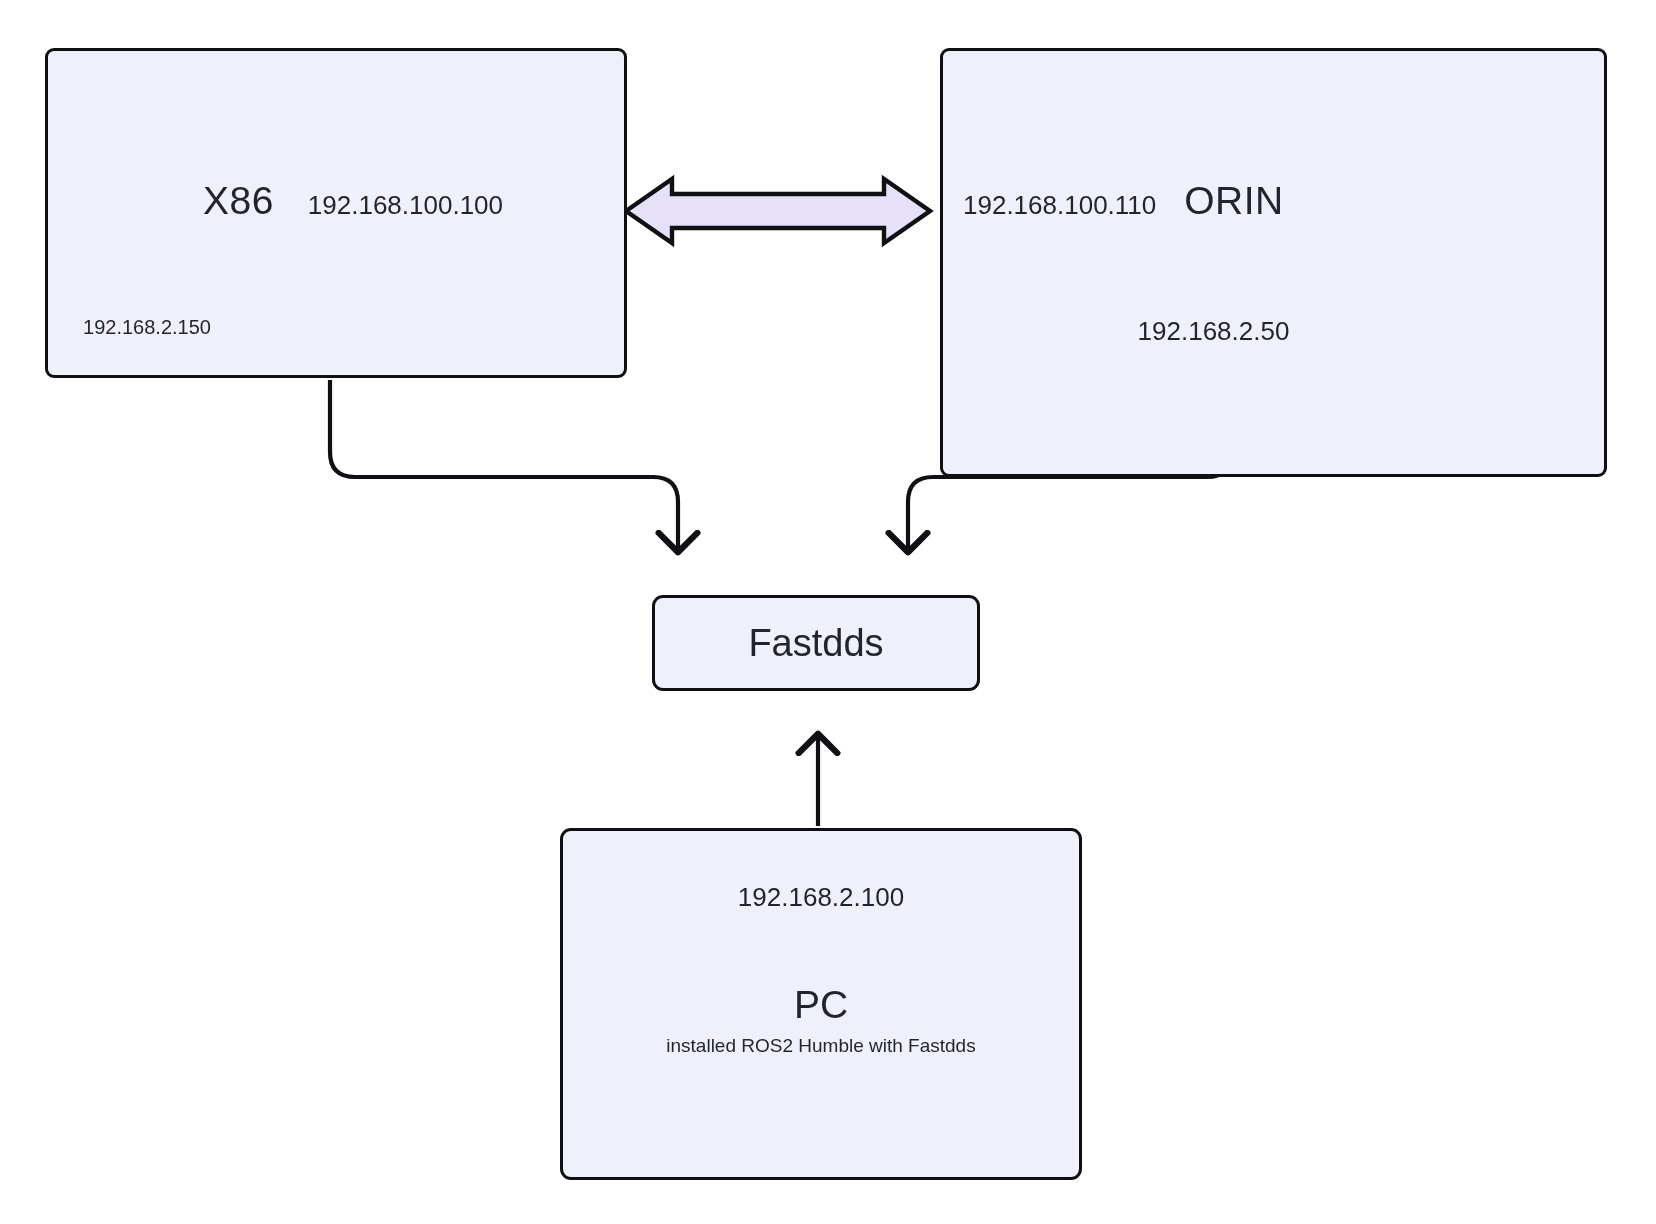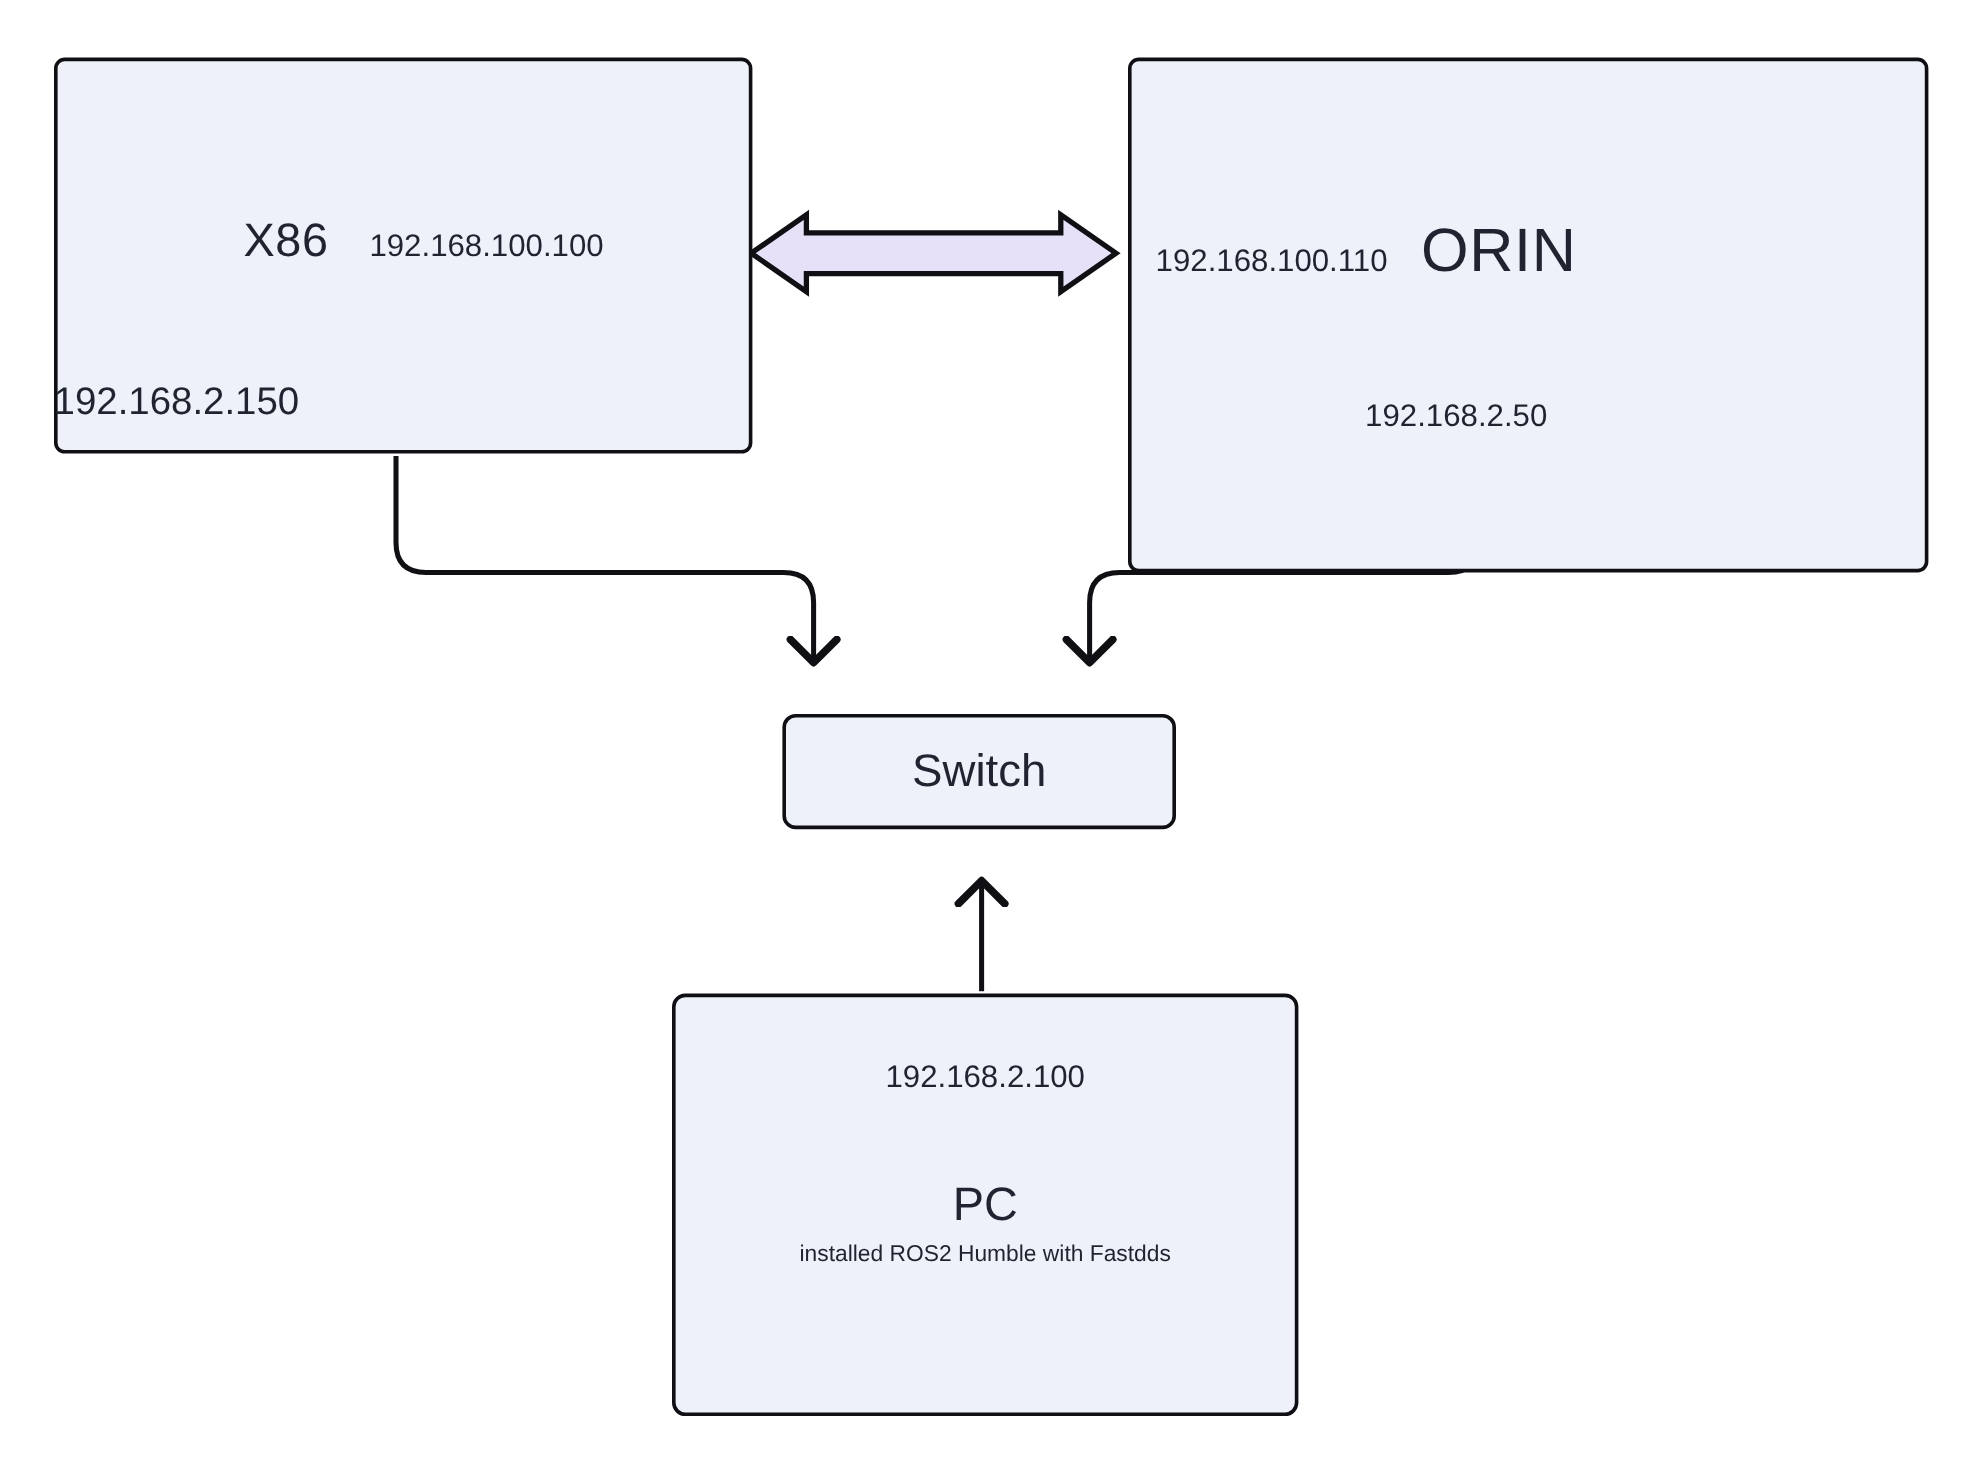--- a/index.html
+++ b/index.html
@@ -58,21 +58,21 @@
   #node-x86 .title {
     font-size: 39px;
     letter-spacing: 0.5px;
   }
   #node-x86 .ip-inline {
     font-size: 26px;
     margin-left: 34px;
   }
   #node-x86 .ip-lower {
     margin-top: 93px;
-    font-size: 32px;
+    font-size: 20px;
     margin-right: 188px;
     align-self: center;
     position: relative;
     left: -95px;
   }
   
   #node-orin {
     left: 940px;
     top: 48px;
     width: 667px;
@@ -86,21 +86,21 @@
     align-items: baseline;
     justify-content: flex-start;
     width: 100%;
     padding-left: 20px;
     box-sizing: border-box;
   }
   #node-orin .ip-inline {
     font-size: 26px;
   }
   #node-orin .title {
-    font-size: 51px;
+    font-size: 39px;
     margin-left: 28px;
     letter-spacing: 0.5px;
   }
   #node-orin .ip-lower {
     margin-top: 93px;
     font-size: 26px;
     position: relative;
     left: -60px;
   }
   
@@ -181,21 +181,21 @@
 
   <div class="node" id="node-orin">
     <div class="row-main">
       <span class="ip-inline">192.168.100.110</span>
       <span class="title">ORIN</span>
     </div>
     <div class="ip-lower">192.168.2.50</div>
   </div>
 
   <div class="node" id="node-switch">
-    <span class="title">Switch</span>
+    <span class="title">Fastdds</span>
   </div>
 
   <div class="node" id="node-pc">
     <div class="ip-top">192.168.2.100</div>
     <div class="title">PC</div>
     <div class="subtitle">installed ROS2 Humble with Fastdds</div>
   </div>
 
 </div>
 

